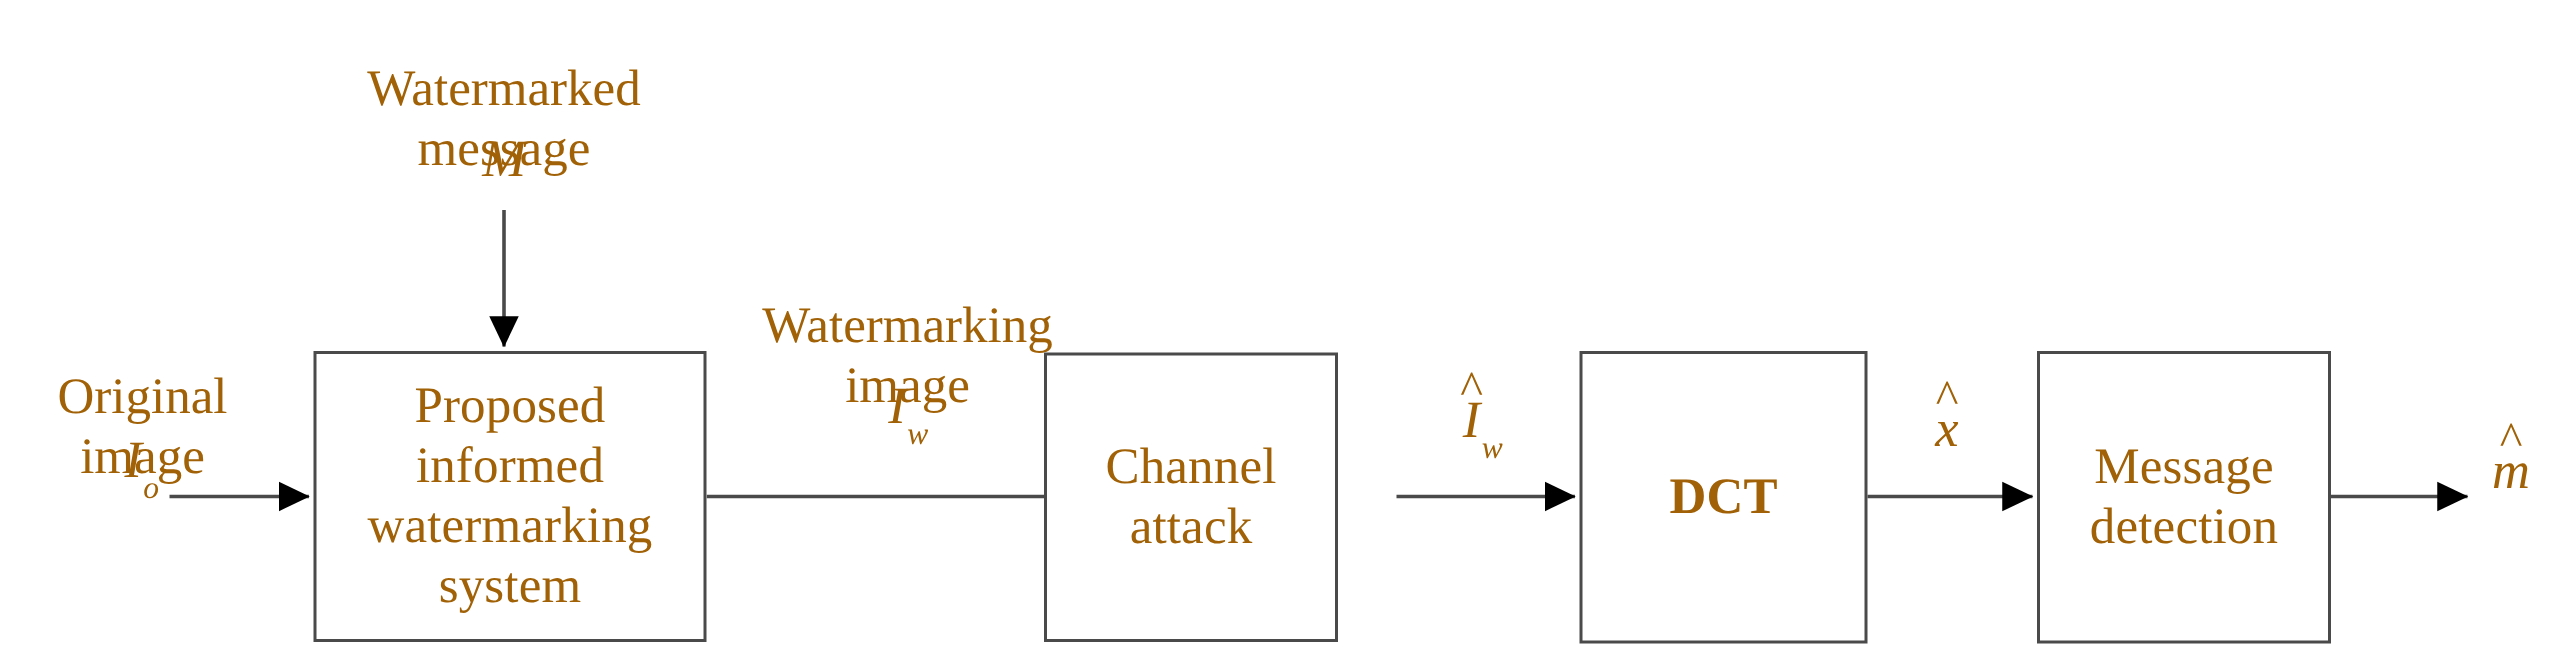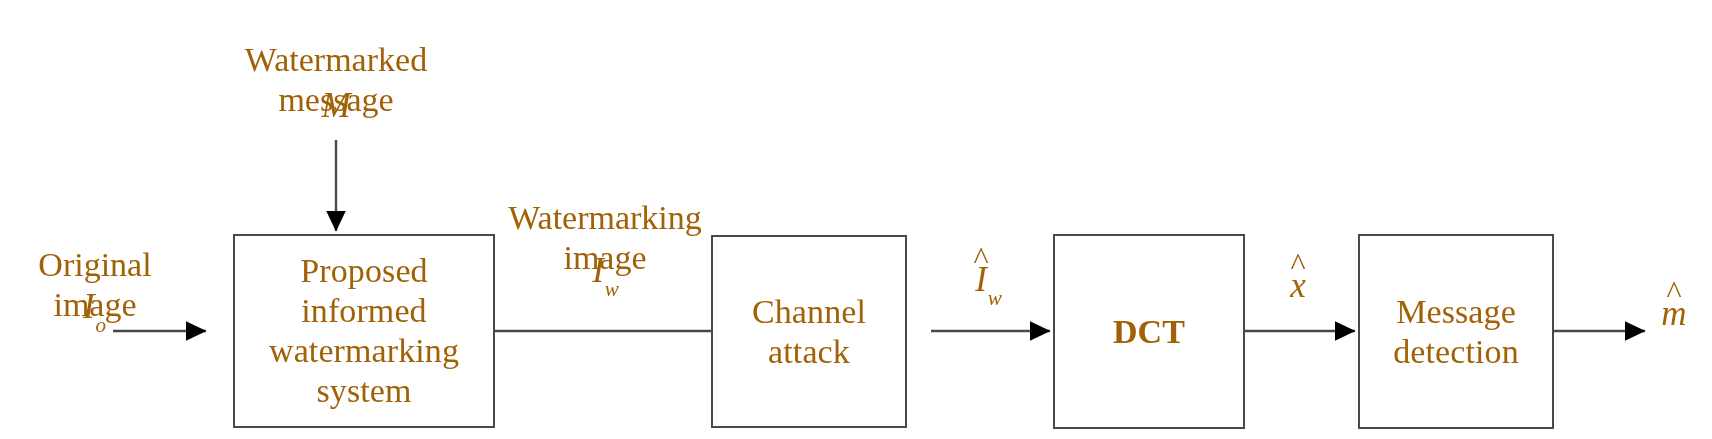--- a/index.html
+++ b/index.html
@@ -109,36 +109,36 @@
   </div>
 
   <div class="edge-label" style="left:0px; top:205px; width:190px;">
     <span class="blk-txt">Original
 image</span>
   </div>
   <div class="sym" style="left:44px; top:289px; width:100px;">
     <span>I</span><span class="sub">o</span>
   </div>
 
-  <div class="node-box" style="left:209px; top:234px; width:262px; height:194px;margin-left:24px;">
+  <div class="node-box" style="left:209px; top:234px; width:262px; height:194px;">
     <span class="node-label">Proposed
 informed
 watermarking
 system</span>
   </div>
 
   <div class="edge-label" style="left:480px; top:158px; width:250px;">
     <span class="blk-txt">Watermarking
 image</span>
   </div>
   <div class="sym" style="left:555px; top:253px; width:100px;">
     <span>I</span><span class="sub">w</span>
   </div>
 
-  <div class="node-box" style="left:711px; top:235px; width:196px; height:193px;">
+  <div class="node-box" style="left:696px; top:235px; width:196px; height:193px;">
     <span class="node-label">Channel
 attack</span>
   </div>
 
   <div class="sym" style="left:940px; top:262px; width:96px;">
     <span class="hat-wrap"><span class="hat">^</span><span>I</span></span><span class="sub">w</span>
   </div>
 
   <div class="node-box" style="left:1053px; top:234px; width:192px; height:195px;font-weight:bold;">
     <span class="node-label">DCT</span>

